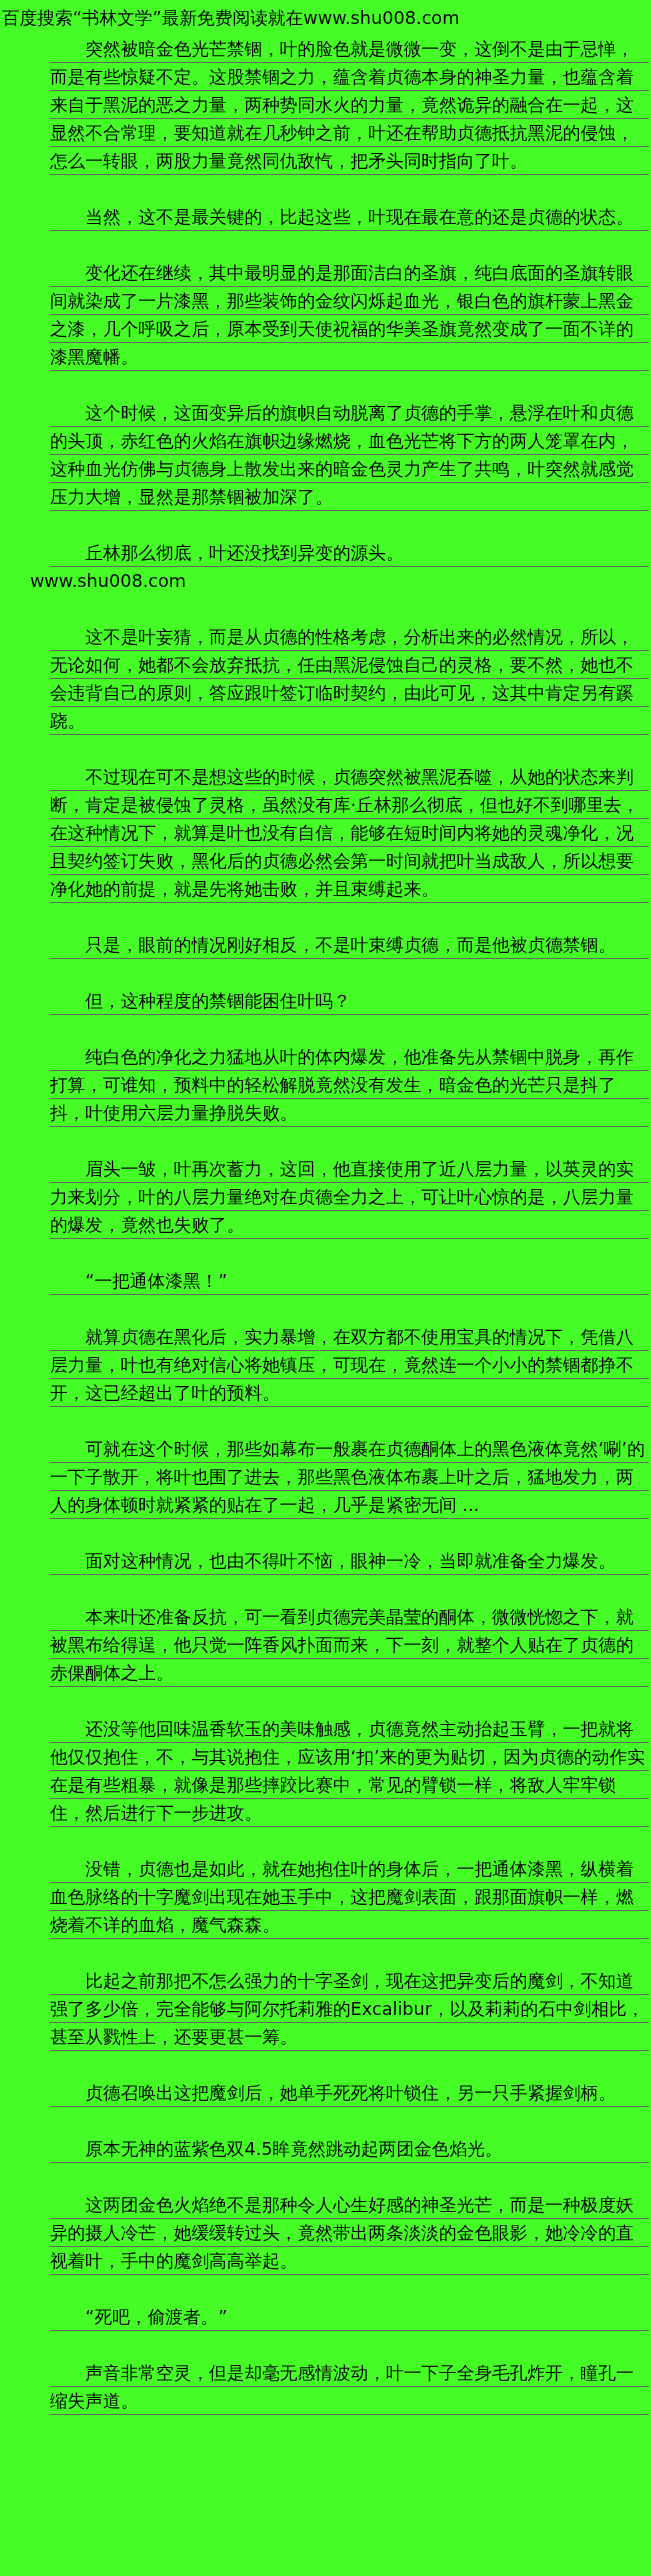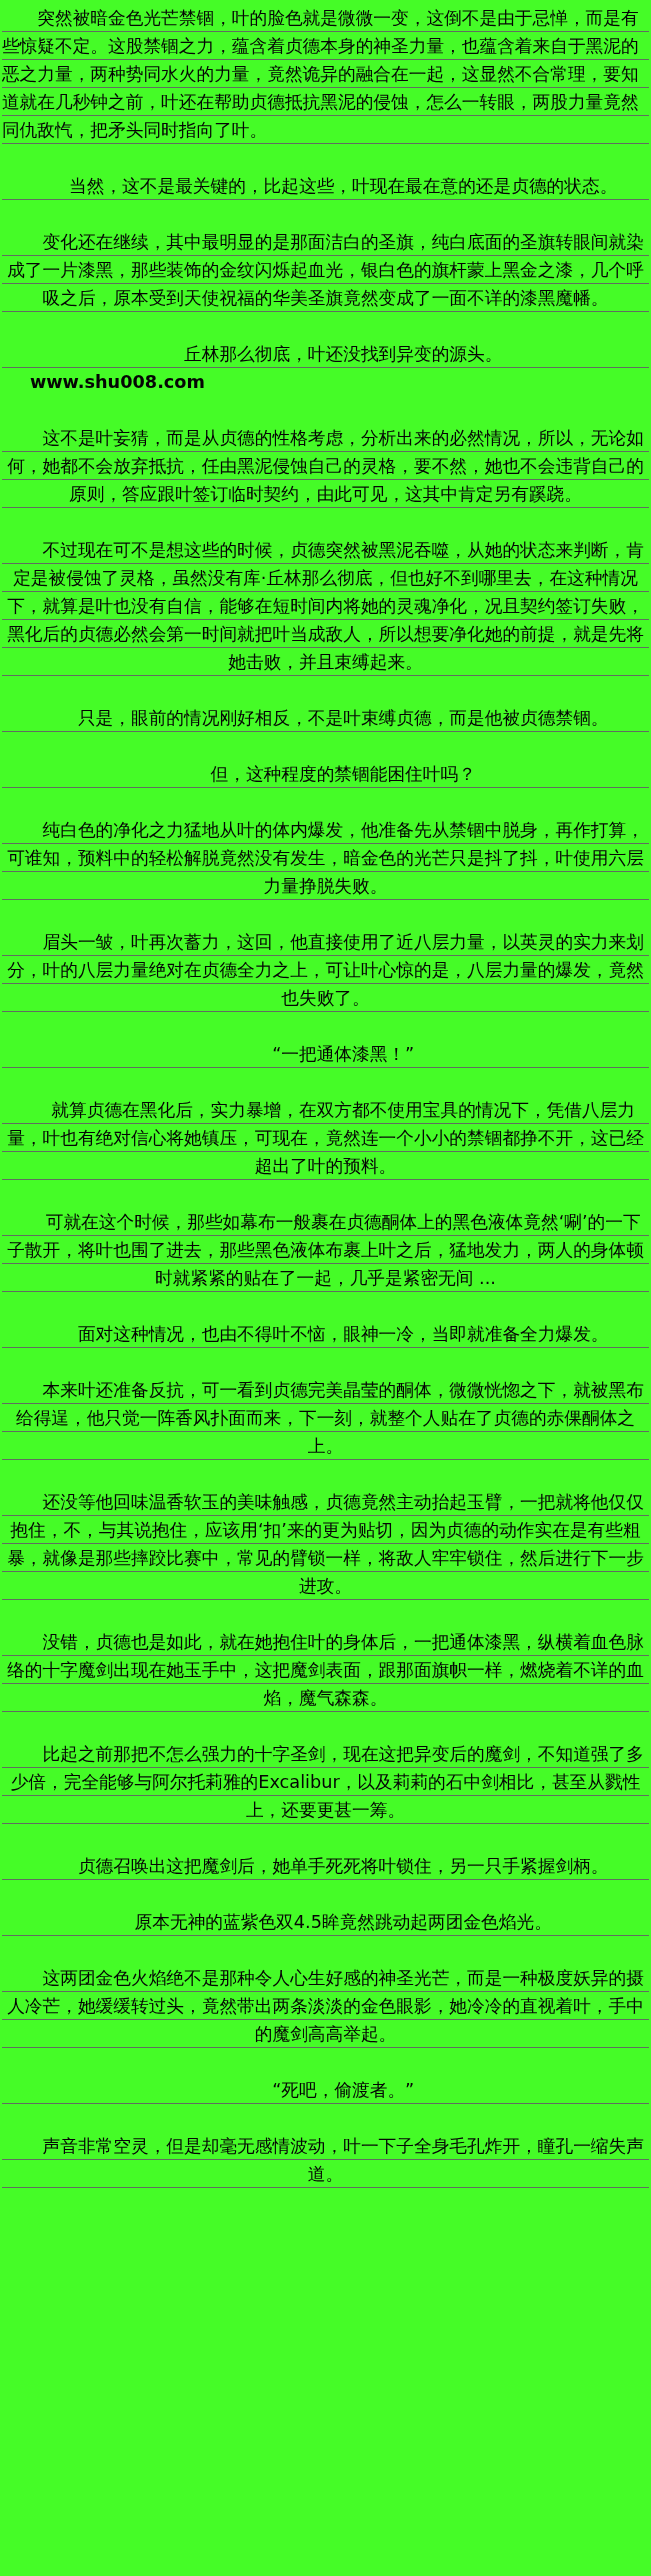--- a/index.html
+++ b/index.html
@@ -31,35 +31,38 @@
     white-space:pre-wrap;
   }
   
   .para,.para-tight,.notice{
     background-image:repeating-linear-gradient(
       to bottom,
       rgba(0,0,0,0) 0px,
       rgba(0,0,0,0) 27px,
       var(--rule) 27px,
       var(--rule) 28px);
+    margin-left:48px;
   }
-  .para,.notice{margin-top:28px;text-align:center;}
+  .para,.notice{margin-top:28px;}
   .para,.para-tight{text-indent:2em;}
   .para-tight{margin-top:0;}
   .header{margin-bottom:3.7px;}
-  .adline{padding-left:28px;font-weight:bold;}
+  .adline{padding-left:28px;}
 </style>
 </head>
 <body>
 
 <div class="page">
   <div id="novel-text">
+      <p class="block header">百度搜索“书林文学”最新免费阅读就在www.shu008.com</p>
       <p class="block para-tight">突然被暗金色光芒禁锢，叶的脸色就是微微一变，这倒不是由于忌惮，而是有些惊疑不定。这股禁锢之力，蕴含着贞德本身的神圣力量，也蕴含着来自于黑泥的恶之力量，两种势同水火的力量，竟然诡异的融合在一起，这显然不合常理，要知道就在几秒钟之前，叶还在帮助贞德抵抗黑泥的侵蚀，怎么一转眼，两股力量竟然同仇敌忾，把矛头同时指向了叶。</p>
       <p class="block para">当然，这不是最关键的，比起这些，叶现在最在意的还是贞德的状态。</p>
       <p class="block para">变化还在继续，其中最明显的是那面洁白的圣旗，纯白底面的圣旗转眼间就染成了一片漆黑，那些装饰的金纹闪烁起血光，银白色的旗杆蒙上黑金之漆，几个呼吸之后，原本受到天使祝福的华美圣旗竟然变成了一面不详的漆黑魔幡。</p>
+      <p class="block para">这个时候，这面变异后的旗帜自动脱离了贞德的手掌，悬浮在叶和贞德的头顶，赤红色的火焰在旗帜边缘燃烧，血色光芒将下方的两人笼罩在内，这种血光仿佛与贞德身上散发出来的暗金色灵力产生了共鸣，叶突然就感觉压力大增，显然是那禁锢被加深了。</p>
       <p class="block para">丘林那么彻底，叶还没找到异变的源头。</p>
       <p class="block adline">www.shu008.com</p>
       <p class="block para">这不是叶妄猜，而是从贞德的性格考虑，分析出来的必然情况，所以，无论如何，她都不会放弃抵抗，任由黑泥侵蚀自己的灵格，要不然，她也不会违背自己的原则，答应跟叶签订临时契约，由此可见，这其中肯定另有蹊跷。</p>
       <p class="block para">不过现在可不是想这些的时候，贞德突然被黑泥吞噬，从她的状态来判断，肯定是被侵蚀了灵格，虽然没有库·丘林那么彻底，但也好不到哪里去，在这种情况下，就算是叶也没有自信，能够在短时间内将她的灵魂净化，况且契约签订失败，黑化后的贞德必然会第一时间就把叶当成敌人，所以想要净化她的前提，就是先将她击败，并且束缚起来。</p>
       <p class="block para">只是，眼前的情况刚好相反，不是叶束缚贞德，而是他被贞德禁锢。</p>
       <p class="block para">但，这种程度的禁锢能困住叶吗？</p>
       <p class="block para">纯白色的净化之力猛地从叶的体内爆发，他准备先从禁锢中脱身，再作打算，可谁知，预料中的轻松解脱竟然没有发生，暗金色的光芒只是抖了抖，叶使用六层力量挣脱失败。</p>
       <p class="block para">眉头一皱，叶再次蓄力，这回，他直接使用了近八层力量，以英灵的实力来划分，叶的八层力量绝对在贞德全力之上，可让叶心惊的是，八层力量的爆发，竟然也失败了。</p>
       <p class="block para">“一把通体漆黑！”</p>
       <p class="block para">就算贞德在黑化后，实力暴增，在双方都不使用宝具的情况下，凭借八层力量，叶也有绝对信心将她镇压，可现在，竟然连一个小小的禁锢都挣不开，这已经超出了叶的预料。</p>

